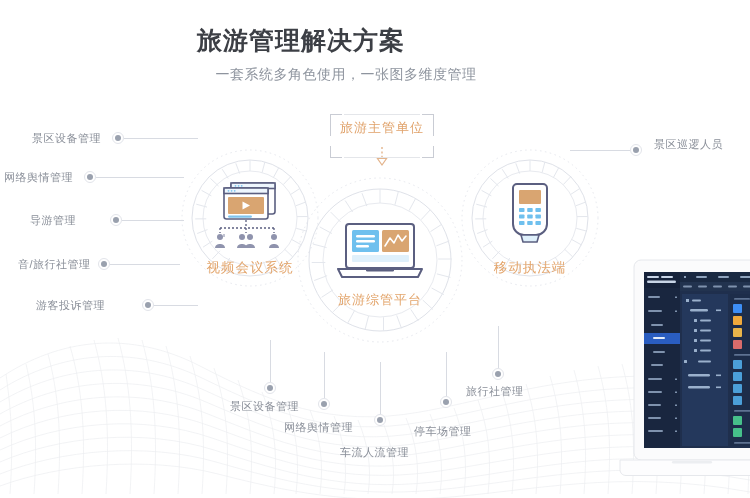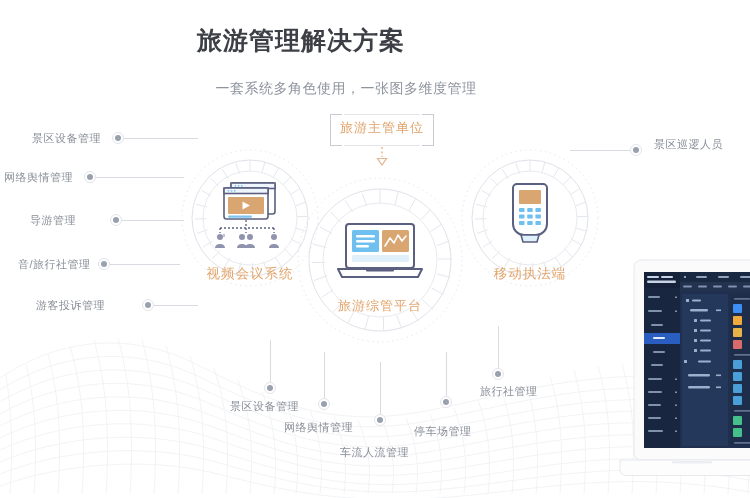--- a/index.html
+++ b/index.html
@@ -12,26 +12,26 @@
 
   
   .bg-mesh{position:absolute;left:0;bottom:0;width:750px;height:190px;pointer-events:none;}
 
   
   .page-title{
     position:absolute;left:0;top:24px;width:602px;text-align:center;
     font-size:25px;font-weight:bold;color:#3c3f45;letter-spacing:1px;
   }
   .page-subtitle{
-    position:absolute;left:0;top:80px;width:692px;text-align:center;
+    position:absolute;left:0;top:66px;width:692px;text-align:center;
     font-size:14px;color:#8e949e;letter-spacing:0.5px;
   }
 
   
-  .authority-wrap{position:absolute;left:330px;top:114px;width:104px;height:32px;}
+  .authority-wrap{position:absolute;left:330px;top:114px;width:104px;height:44px;}
   .authority-box{
     position:absolute;left:0;top:0;width:104px;height:28px;
     display:flex;align-items:center;justify-content:center;
     font-size:13px;color:#e0a26a;letter-spacing:1px;white-space:nowrap;
   }
   .br{position:absolute;width:11px;height:11px;border-color:#c9ccd4;border-style:solid;border-width:0;}
   .br.tl{left:0;top:0;border-left-width:1px;border-top-width:1px;}
   .br.tr{right:0;top:0;border-right-width:1px;border-top-width:1px;}
   .br.bl{left:0;bottom:0;border-left-width:1px;border-bottom-width:1px;}
   .br.brr{right:0;bottom:0;border-right-width:1px;border-bottom-width:1px;}
@@ -42,21 +42,21 @@
   .auth-top-h{position:absolute;left:14px;right:14px;top:0;border-top:1px solid #e4e6ea;}
   .auth-bot-h{position:absolute;left:14px;right:14px;bottom:0;border-top:1px solid #e4e6ea;}
 
   .auth-arrow{position:absolute;left:371px;top:146px;width:22px;height:22px;}
 
   
   .ring{position:absolute;pointer-events:none;}
 
   
   .node{position:absolute;text-align:center;}
-  .node .label{font-size:13.5px;color:#e3a56c;letter-spacing:1px;white-space:nowrap;margin-top:13px;}
+  .node .label{font-size:13.5px;color:#e3a56c;letter-spacing:1px;white-space:nowrap;margin-top:7px;}
   .node.center .label{font-size:13px;}
 
   
   .lead-line{position:absolute;background:#d8dbe2;}
   .lead-line.h{height:1px;}
   .lead-line.v{width:1px;}
   .dot{
     position:absolute;width:12px;height:12px;border-radius:50%;
     background:#ffffff;border:1px solid #e2e4ea;
     box-sizing:border-box;
@@ -345,21 +345,21 @@
   <div class="lead-line v" style="left:380px;top:362px;height:52px;"></div>
   <div class="dot" style="left:374px;top:414px;"></div>
   <div class="side-label" style="left:340px;top:445px;">车流人流管理</div>
 
   <div class="lead-line v" style="left:446px;top:352px;height:44px;"></div>
   <div class="dot" style="left:440px;top:396px;"></div>
   <div class="side-label" style="left:414px;top:424px;">停车场管理</div>
 
   <div class="lead-line v" style="left:498px;top:326px;height:42px;"></div>
   <div class="dot" style="left:492px;top:368px;"></div>
-  <div class="side-label" style="left:480px;top:384px;">旅行社管理</div>
+  <div class="side-label" style="left:466px;top:384px;">旅行社管理</div>
 
   <svg class="laptop" viewBox="0 0 140 246">
 
     <rect x="16" y="8" width="126" height="200" rx="7" fill="#fbfbfc" stroke="#e6e8ec" stroke-width="1"></rect>
 
     <rect x="26" y="20" width="116" height="176" fill="#1f2f4d"></rect>
 
     <rect x="26" y="20" width="36" height="176" fill="#19263f"></rect>
     <rect x="26" y="20" width="36" height="16" fill="#16223a"></rect>
     <g fill="#c8d4e6">

